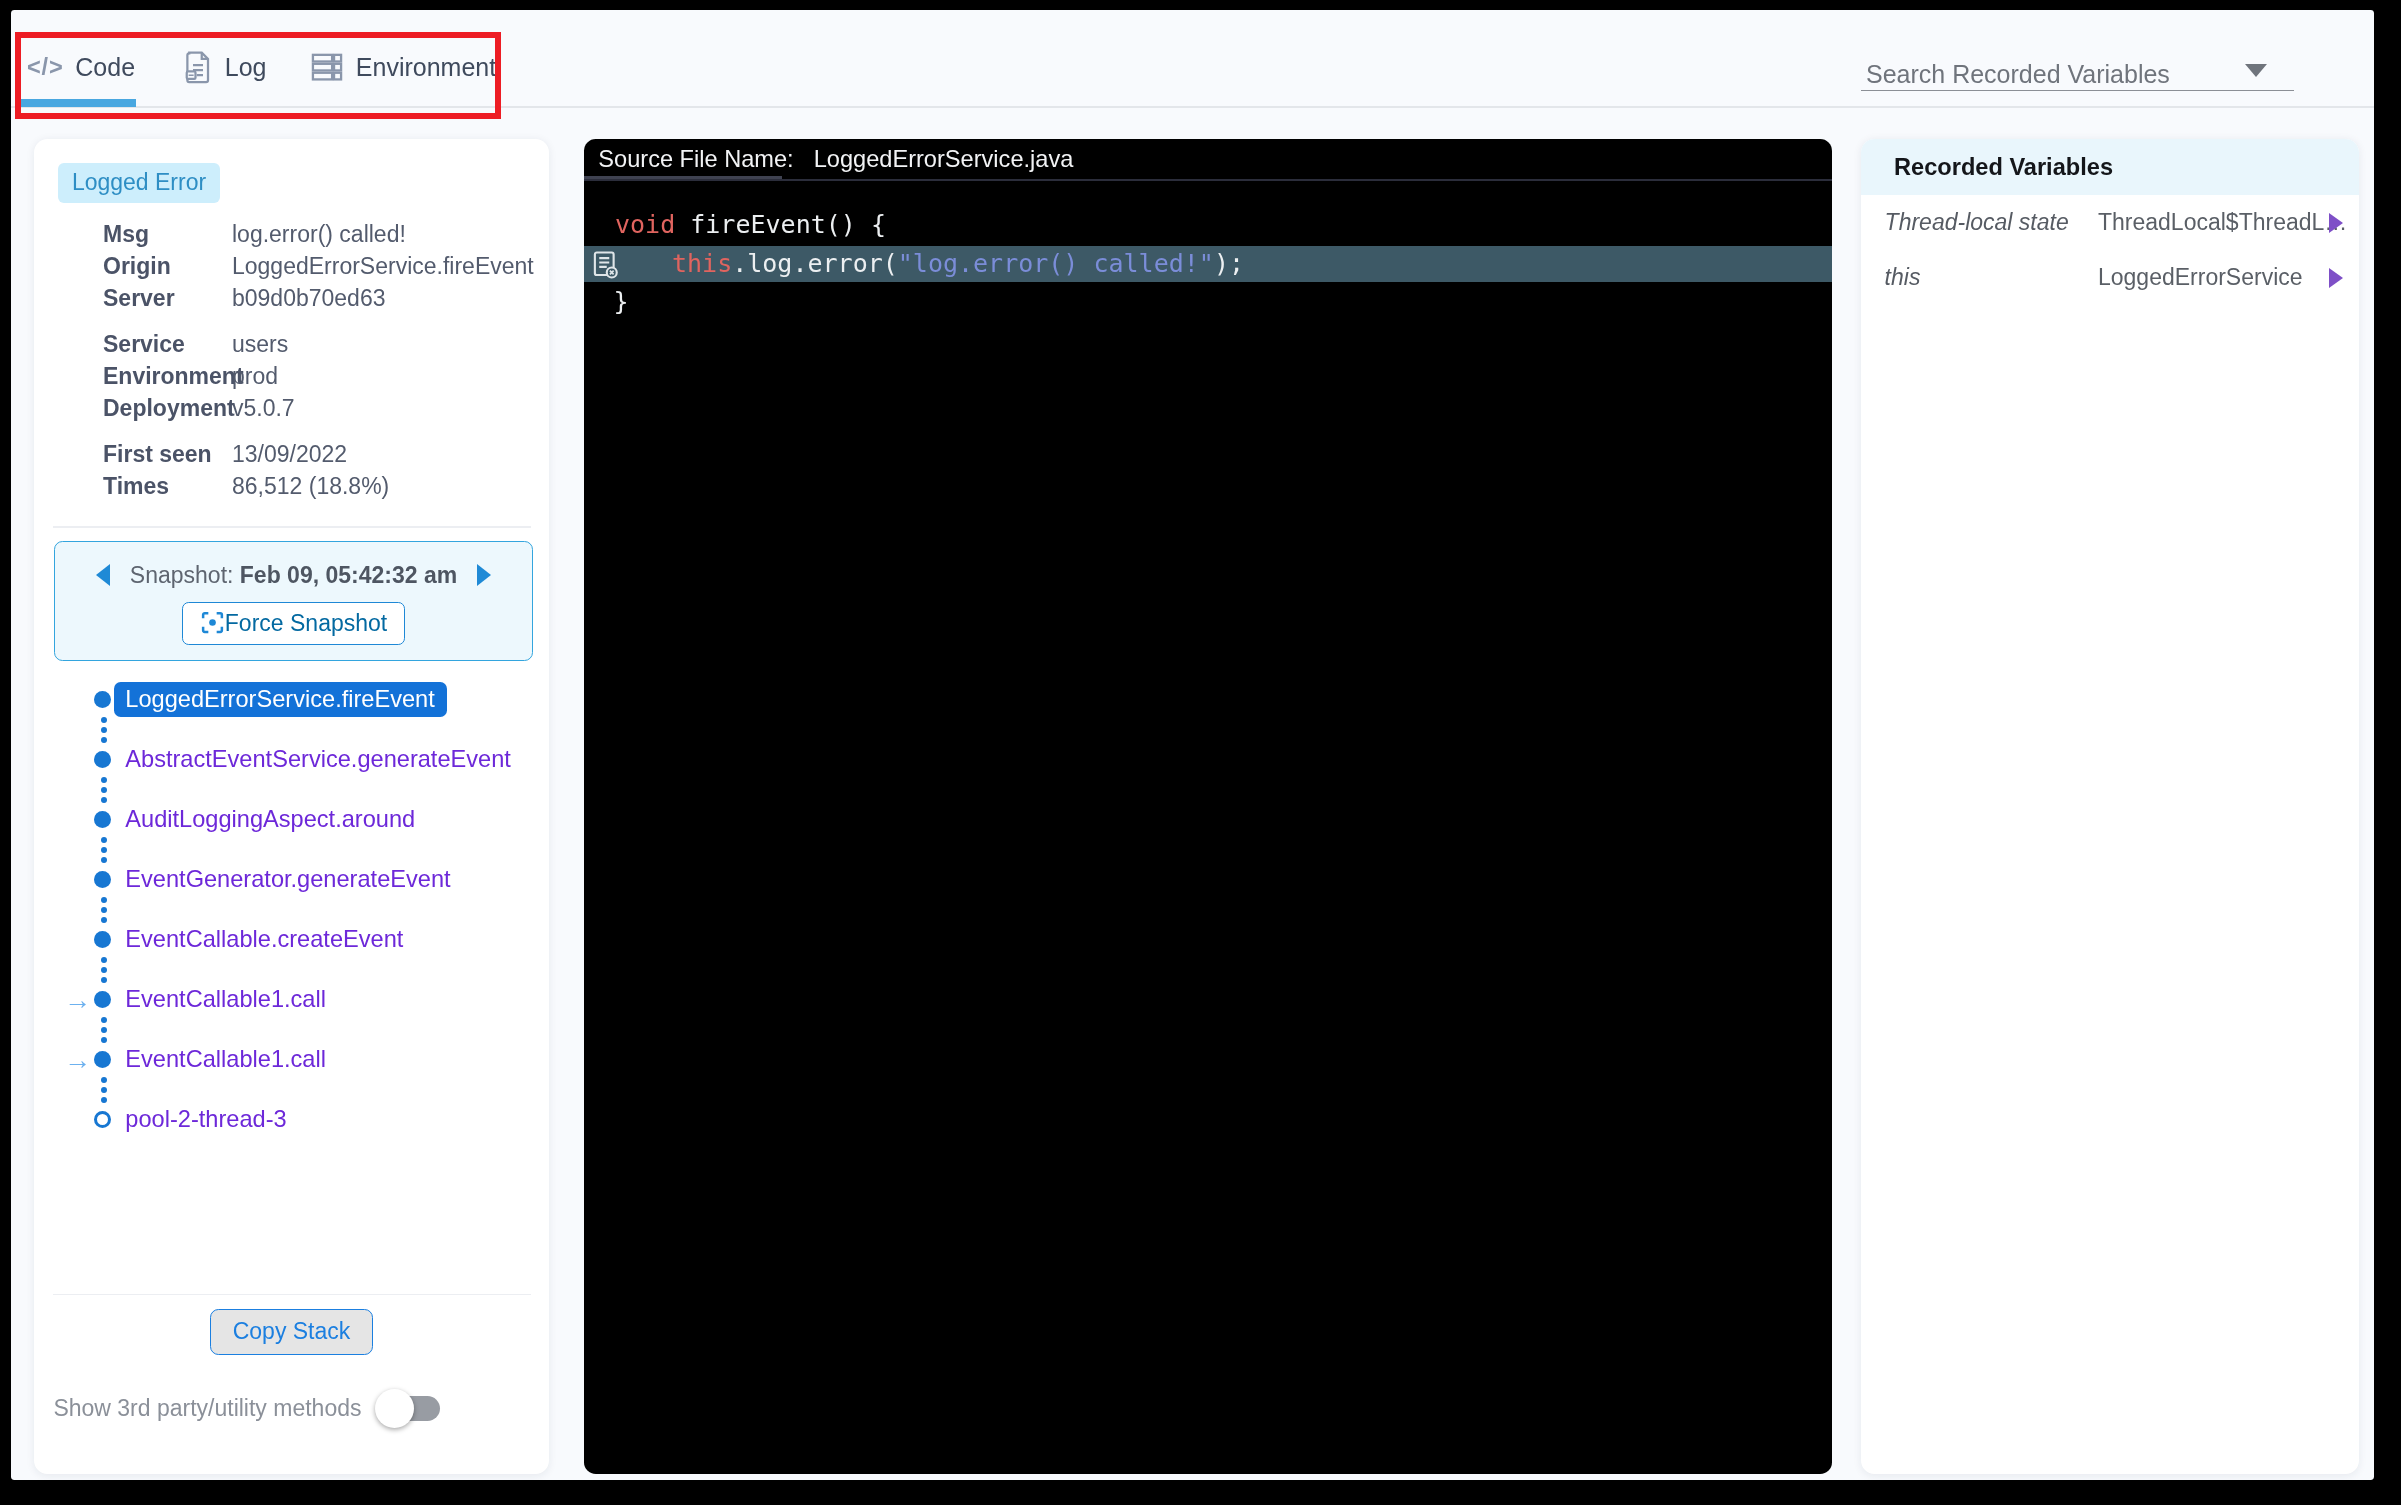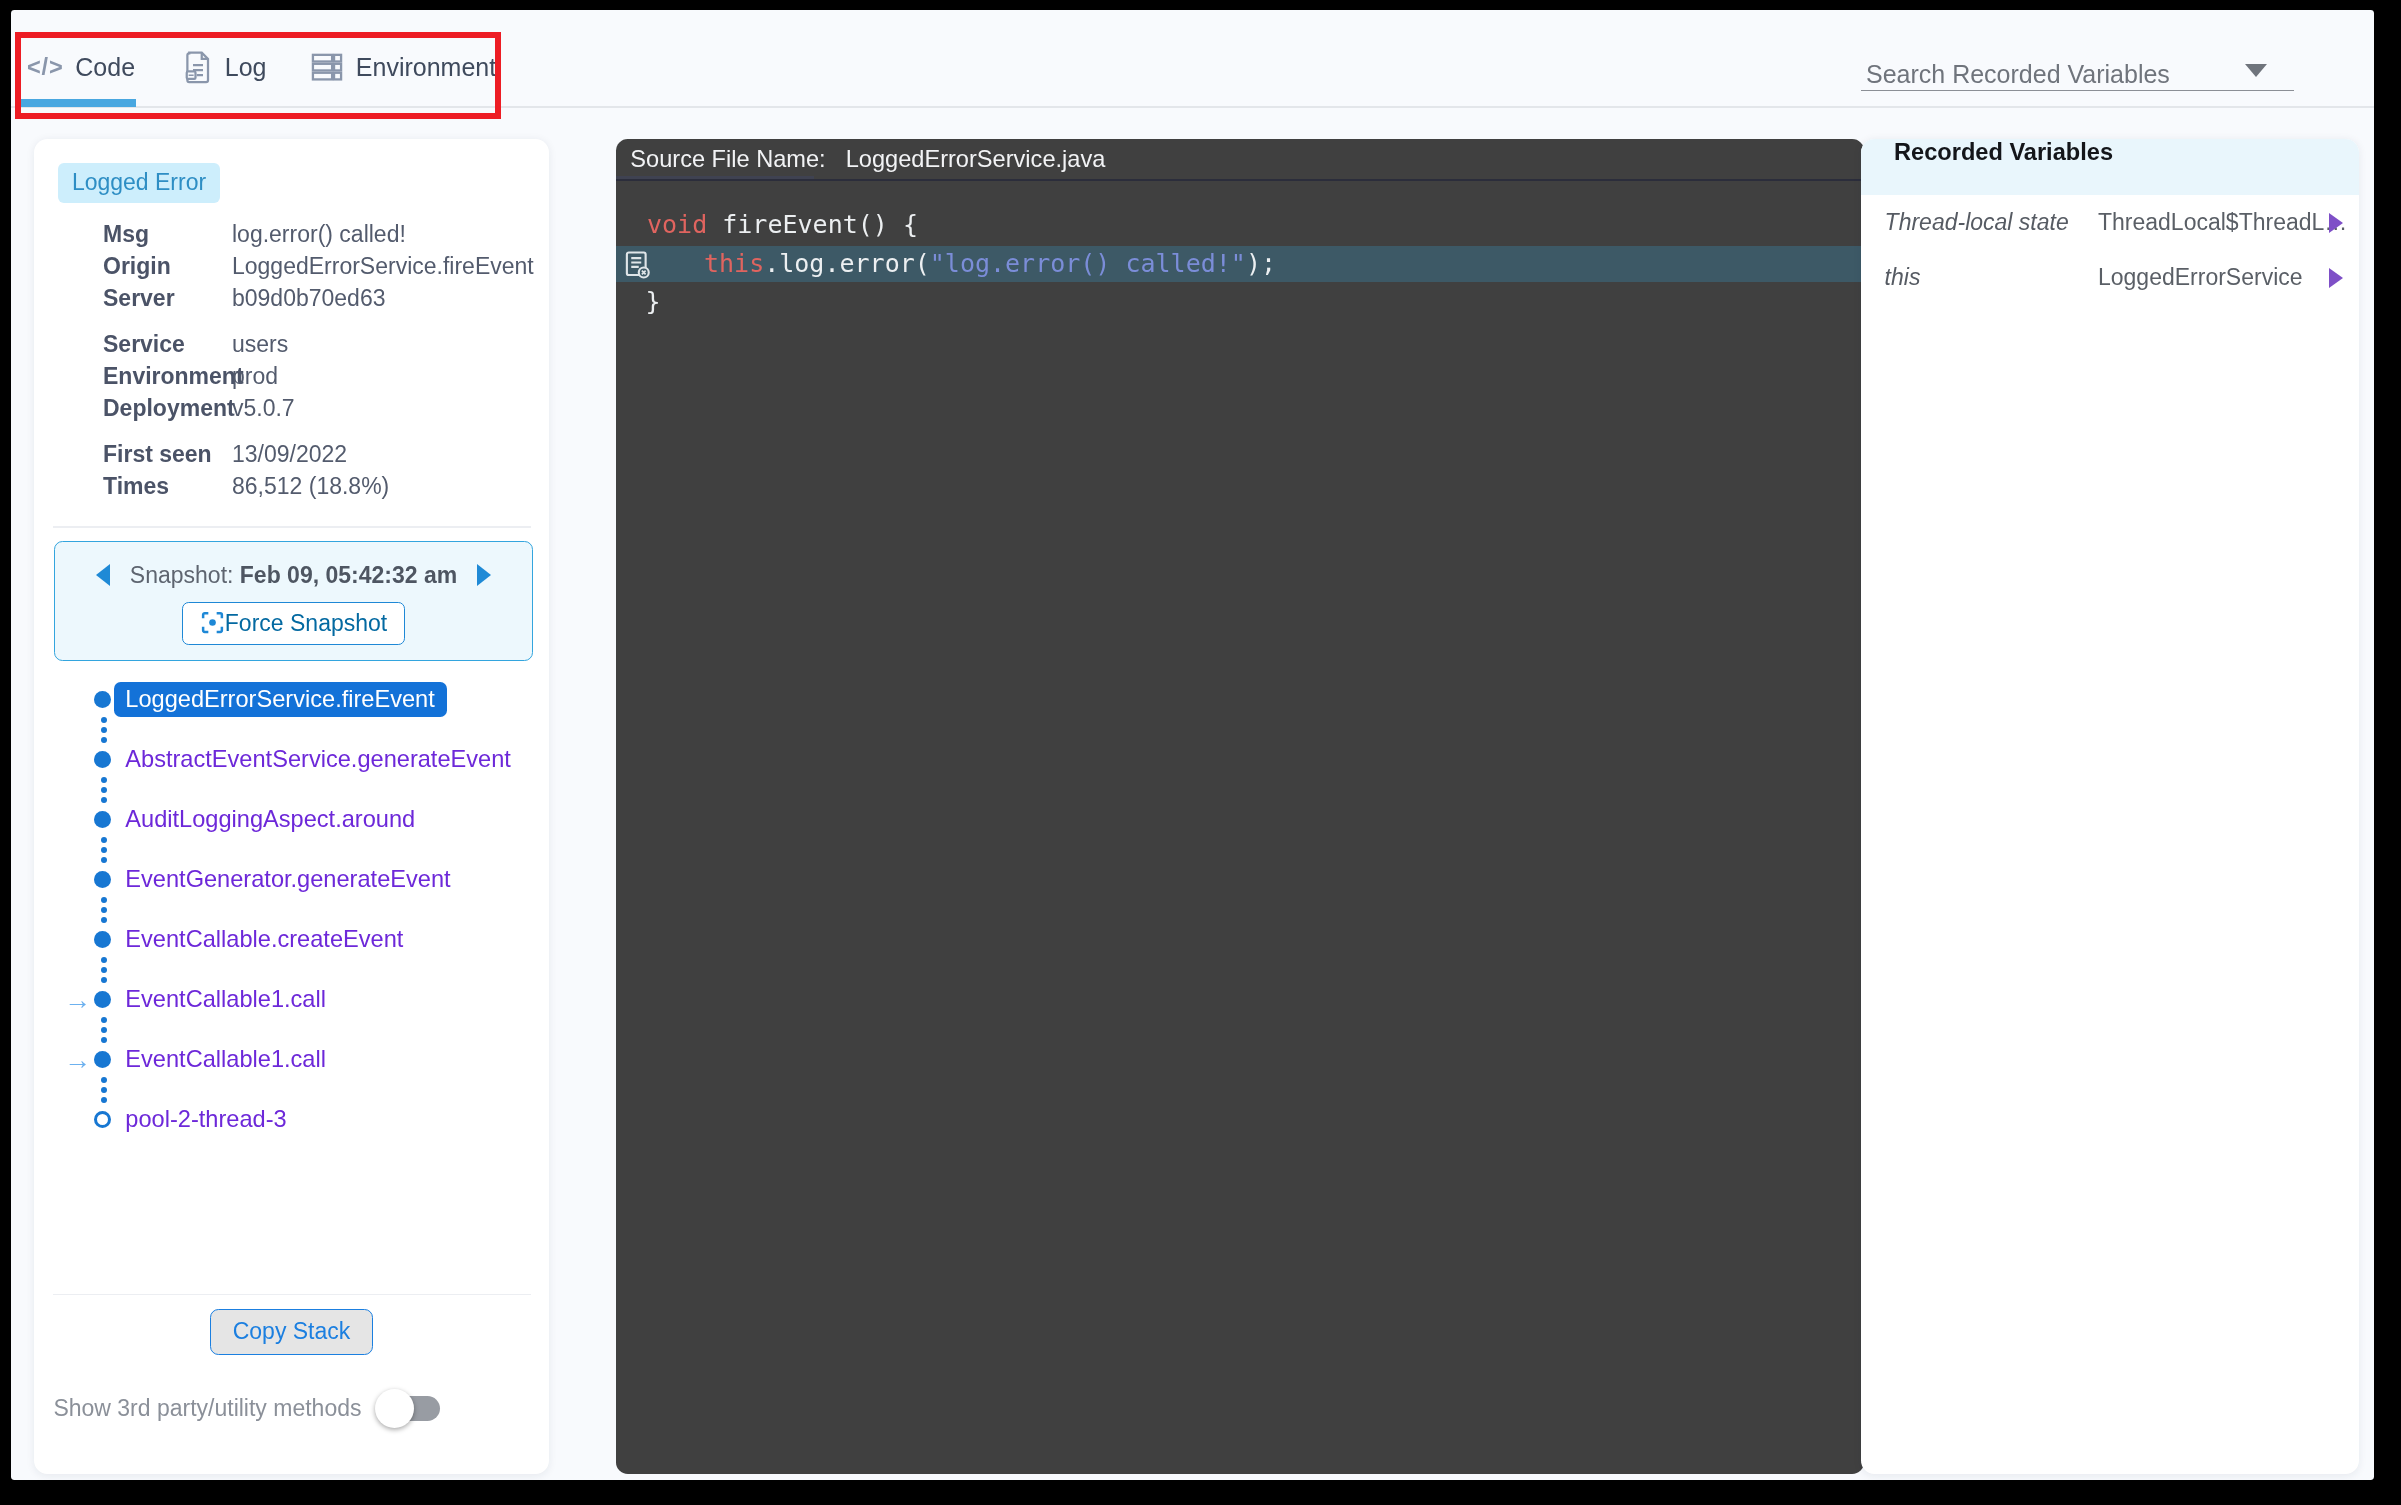--- a/index.html
+++ b/index.html
@@ -18,21 +18,21 @@
   .tab-underline { position:absolute; left:10px; top:89px; width:115px; height:7.6px; background:#49a7e0; z-index:2; }
 
   .search { position:absolute; left:1850px; top:35px; width:433px; height:46px; border-bottom:1.7px solid #8b8f96; cursor:pointer; }
   .search .search-label { position:absolute; left:5px; top:6.7px; font-size:25px; color:#6f747c;margin-top:8px; }
   .search .caret { position:absolute; right:27px; top:18.5px; width:0; height:0; border-left:11px solid transparent; border-right:11px solid transparent; border-top:13.5px solid #6f747c; }
 
   
   .card { position:absolute; background:#fff; border-radius:13.5px; box-shadow:0 1.7px 8.4px rgba(25,39,60,0.08); }
   .left-card  { left:23px;  top:129px; width:515px;  height:1335px; padding:0 0 0 0; }
   .right-card { left:1850px; top:129px; width:498px; height:1335px; overflow:hidden; }
-  .editor     { position:absolute; left:573px; top:129px; width:1248px; height:1335px; background:#404040; border-radius:11.8px; overflow:hidden;margin-left:32px; }
+  .editor     { position:absolute; left:573px; top:129px; width:1248px; height:1335px; background:#000000; border-radius:11.8px; overflow:hidden; }
 
   
   .badge { display:inline-block; margin:23.6px 0 0 24.4px; background:#cdeefc; color:#2e8ec4; font-size:23px; padding:6.7px 13.5px; border-radius:5.9px; }
   .info { margin-top:16px; padding-left:25px;margin-left:44px; }
   .info-row { display:flex; height:32px; align-items:center; }
   .info-row .lbl { width:129px; font-size:23px; font-weight:700; color:#4b5367; }
   .info-row .val { font-size:23px; color:#535b6d; }
   .gap16 { margin-top:13.5px; } .gap17 { margin-top:14.3px; }
   .hr { height:1.7px; background:#eceef2; margin:0 18.5px; }
   .hr1 { margin-top:23.6px; }
@@ -70,21 +70,21 @@
   .code { font-family:"DejaVu Sans Mono", monospace; font-size:25px; color:#eceff1; white-space:pre; }
   .ln1 { position:absolute; left:31px; top:68px; line-height:36px; }
   .hl-row { position:absolute; left:0; top:107px; width:100%; height:36px; background:#3d5966; }
   .ln2 { position:absolute; left:88px; top:0; line-height:36px; }
   .ln3 { position:absolute; left:29.5px; top:145px; line-height:36px; }
   .kw { color:#e0645f; }
   .str { color:#7b8dd8; }
   .gutter-ic { position:absolute; left:6.7px; top:4.2px; cursor:pointer; }
 
   
-  .rv-header { height:56px; background:#e9f6fc; display:flex; }
+  .rv-header { height:56px; background:#e9f6fc; display:flex; align-items:center; }
   .rv-title { margin-left:33px; font-size:23.6px; font-weight:700; color:#14161a; }
   .rv-row { position:relative; display:flex; align-items:center; height:32px; margin-top:23px; cursor:default; }
   .rv-row.first { margin-top:11.8px; }
   .rv-name { position:absolute; left:23.6px; font-size:23px; color:#565b63;font-style:italic; }
   .rv-val { position:absolute; left:237px; font-size:23px; color:#5a5f66; white-space:nowrap; }
   .rv-arrow { position:absolute; left:468px; width:0; height:0; border-top:10px solid transparent; border-bottom:10px solid transparent; border-left:14.3px solid #7e4fc7; cursor:pointer; }
 
   svg { display:block; }
 </style>
 </head>

